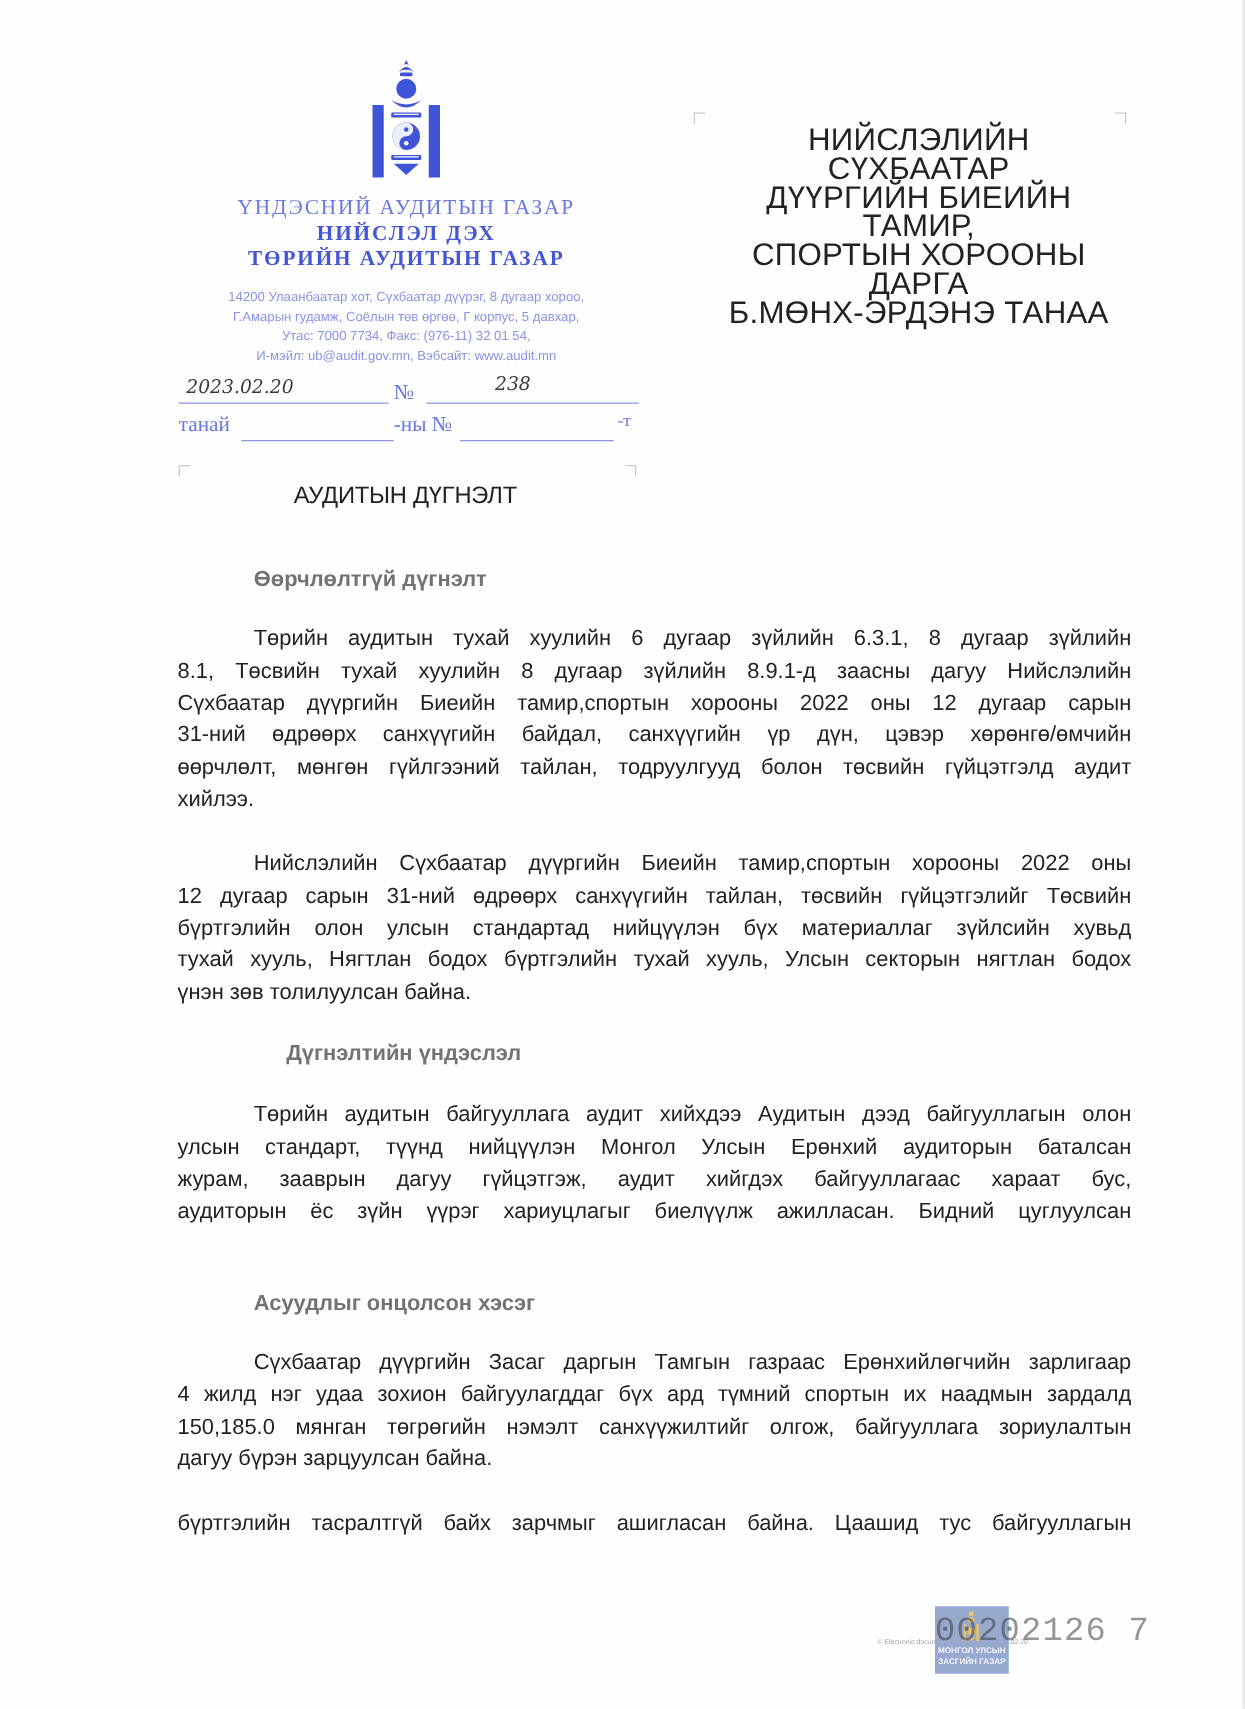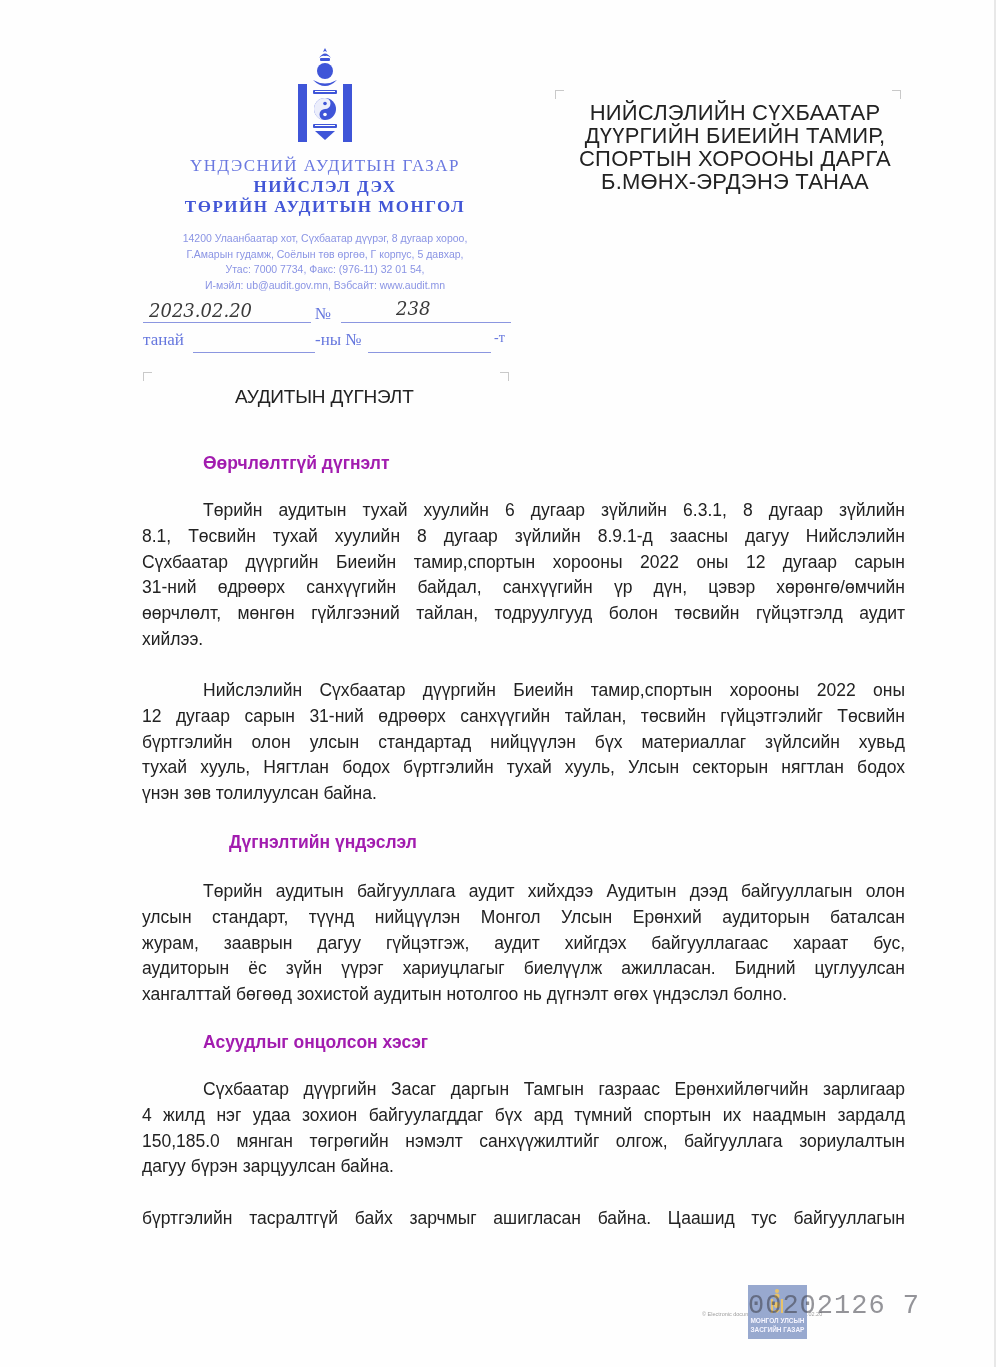--- a/index.html
+++ b/index.html
@@ -19,34 +19,34 @@
     .org-3 { top: 197px; font-size: 17px; font-weight: bold; color: #4256d6; }
     .addr { position: absolute; left: 135px; width: 380px; text-align: center; color: #8a94e4;
             font-size: 10.5px; line-height: 15.5px; }
     .addr-block { top: 231px; }
 
     .ref-row { position: absolute; left: 143px; width: 368px; color: #6677de;
                font-family: "Liberation Serif", "DejaVu Serif", serif; font-size: 17px; }
     .ref-1 { top: 300px; height: 24px; }
     .ref-2 { top: 330px; height: 24px; text-align: right; }
     .uline { position: absolute; border-bottom: 1px solid #8b96e0; height: 22px; }
-    .hand { position: absolute; font-family: "DejaVu Serif", serif; font-style: italic; color: #3a3a3a; font-size: 18px; }
+    .hand { position: absolute; font-family: "DejaVu Serif", serif; font-style: italic; color: #3a3a3a; font-size: 15px; }
     .lbl { position: absolute; }
 
     .corner { position: absolute; width: 8px; height: 8px; border-color: #c9c9c9; border-style: solid; border-width: 0; }
     .c-tl { border-top-width: 1px; border-left-width: 1px; }
     .c-tr { border-top-width: 1px; border-right-width: 1px; }
 
     
     .addressee { position: absolute; left: 575px; top: 101px; width: 320px; text-align: center;
-                 font-size: 22px; line-height: 23px; color: #222; letter-spacing: 0.2px; }
+                 font-size: 25px; line-height: 23px; color: #222; letter-spacing: 0.2px; }
 
     
     .doc-title { position: absolute; left: 235px; top: 386px; font-size: 19px; color: #222; letter-spacing: -0.2px; }
-    .heading { position: absolute; left: 203px; font-size: 17.5px; font-weight: bold; color: #a21caf; }
+    .heading { position: absolute; left: 203px; font-size: 17.5px; font-weight: bold; color: #737373; }
     .para { position: absolute; left: 142px; width: 763px; font-size: 17.5px; line-height: 25.8px;
             text-align: justify; color: #222; }
     .para .line { display: block; text-align: justify; text-align-last: justify; white-space: nowrap; }
     .para .line.first { padding-left: 61px; }
     .para .line.last { text-align-last: left; }
 
     
     .gov-badge { position: absolute; left: 748px; top: 1285px; width: 59px; height: 54px; background: #98a9cf; }
     .gov-badge .mini-emblem { position: absolute; left: 22px; top: 3px; width: 14px; height: 26px; }
     .gov-badge .gtxt { position: absolute; left: 0; width: 59px; text-align: center; color: #f4f4ff; font-size: 6.5px; font-weight: bold; line-height: 8px; }
@@ -79,21 +79,21 @@
       <path d="M30 52 A5.5 5.5 0 0 1 30 63 A5.5 5.5 0 0 0 30 74 A11 11 0 0 1 30 52 Z" opacity="0.9"></path>
       <circle cx="30" cy="57.5" r="1.8" fill="#3f55d8"></circle>
       <circle cx="30" cy="68.5" r="1.8"></circle>
       <rect x="20" y="45" width="20" height="1"></rect>
       <rect x="20" y="79" width="20" height="1"></rect>
     </g>
   </svg>
 
   <div class="org org-1">ҮНДЭСНИЙ АУДИТЫН ГАЗАР</div>
   <div class="org org-2">НИЙСЛЭЛ ДЭХ</div>
-  <div class="org org-3">ТӨРИЙН АУДИТЫН МОНГОЛ</div>
+  <div class="org org-3">ТӨРИЙН АУДИТЫН ГАЗАР</div>
 
   <div class="addr addr-block">
     <div>14200 Улаанбаатар хот, Сүхбаатар дүүрэг, 8 дугаар хороо,</div>
     <div>Г.Амарын гудамж, Соёлын төв өргөө, Г корпус, 5 давхар,</div>
     <div>Утас: 7000 7734, Факс: (976-11) 32 01 54,</div>
     <div>И-мэйл: ub@audit.gov.mn, Вэбсайт: www.audit.mn</div>
   </div>
 
   <div class="ref-row ref-1">
     <div class="uline" style="left:0; width:168px;"></div>
@@ -141,21 +141,20 @@
     <span class="line">тухай хууль, Нягтлан бодох бүртгэлийн тухай хууль, Улсын секторын нягтлан бодох</span>
     <span class="line last">үнэн зөв толилуулсан байна.</span>
   </div>
 
   <div class="heading" style="top:832px;margin-left:26px;">Дүгнэлтийн үндэслэл</div>
   <div class="para" style="top:879px;">
     <span class="line first">Төрийн аудитын байгууллага аудит хийхдээ Аудитын дээд байгууллагын олон</span>
     <span class="line">улсын стандарт, түүнд нийцүүлэн Монгол Улсын Ерөнхий аудиторын баталсан</span>
     <span class="line">журам, зааврын дагуу гүйцэтгэж, аудит хийгдэх байгууллагаас хараат бус,</span>
     <span class="line">аудиторын ёс зүйн үүрэг хариуцлагыг биелүүлж ажилласан. Бидний цуглуулсан</span>
-    <span class="line last">хангалттай бөгөөд зохистой аудитын нотолгоо нь дүгнэлт өгөх үндэслэл болно.</span>
   </div>
 
   <div class="heading" style="top:1032px;">Асуудлыг онцолсон хэсэг</div>
   <div class="para" style="top:1077px;">
     <span class="line first">Сүхбаатар дүүргийн Засаг даргын Тамгын газраас Ерөнхийлөгчийн зарлигаар</span>
     <span class="line">4 жилд нэг удаа зохион байгуулагддаг бүх ард түмний спортын их наадмын зардалд</span>
     <span class="line">150,185.0 мянган төгрөгийн нэмэлт санхүүжилтийг олгож, байгууллага зориулалтын</span>
     <span class="line last">дагуу бүрэн зарцуулсан байна.</span>
   </div>
   <div class="para" style="top:1206px;">

